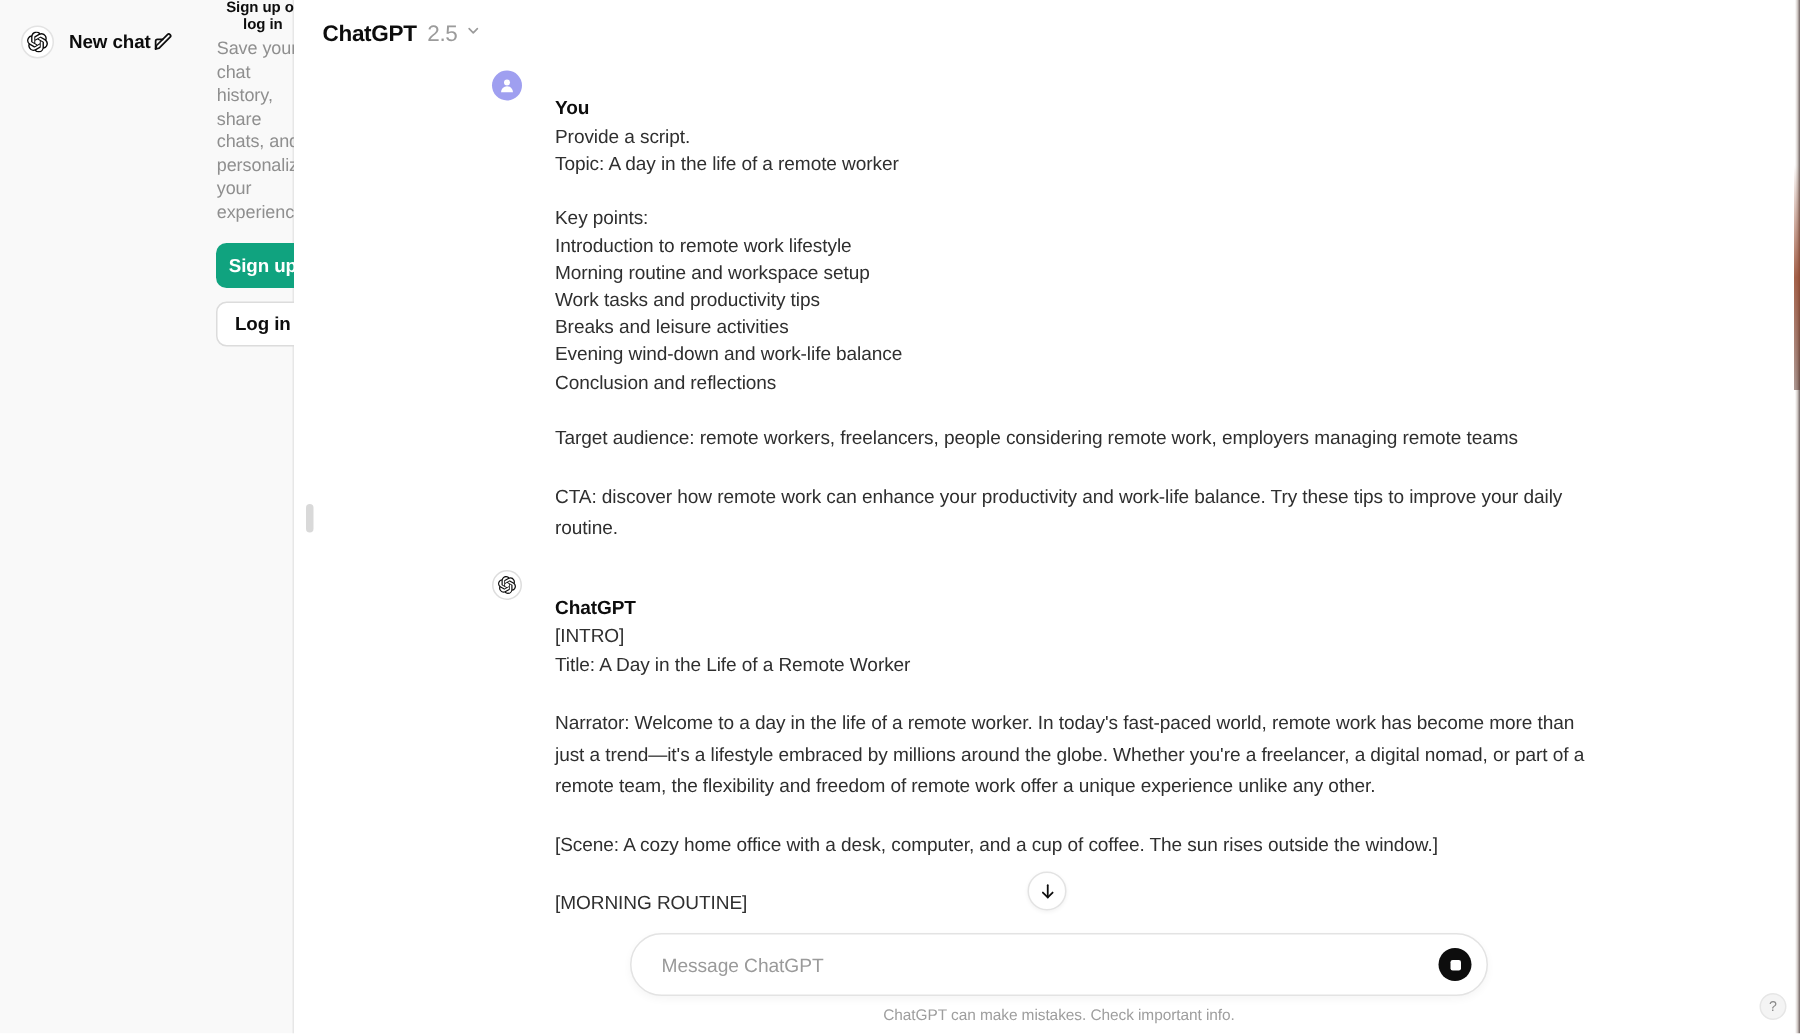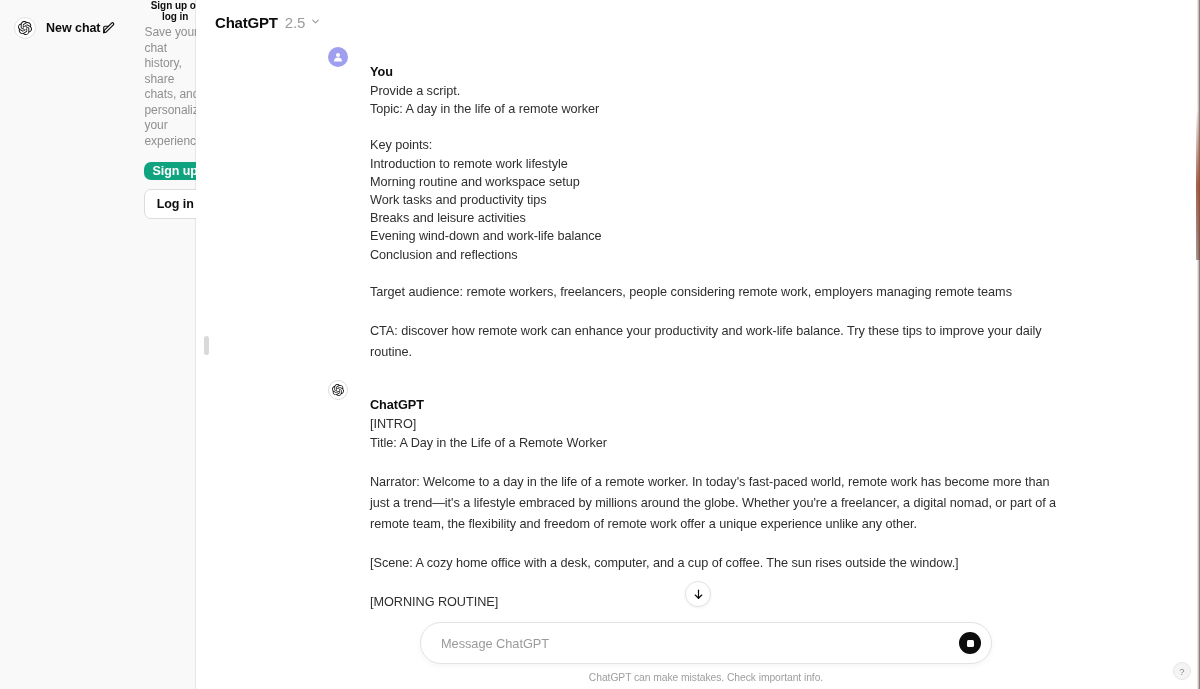--- a/index.html
+++ b/index.html
@@ -75,21 +75,21 @@
   .su-sub {
     font-size: 12px;
     line-height: 15.5px;
     color: #8f8f8f;
     letter-spacing: -0.05px;
     margin-bottom: 13px;
   }
   .btn-signup {
     display: block;
     width: 100%;
-    height: 18px;
+    height: 30px;
     background: #10a37f;
     color: #ffffff;
     border: none;
     border-radius: 7px;
     font-size: 12.5px;
     font-weight: 600;
     font-family: "Liberation Sans", sans-serif;
     cursor: pointer;
     letter-spacing: -0.05px;
     margin-bottom: 9px;

